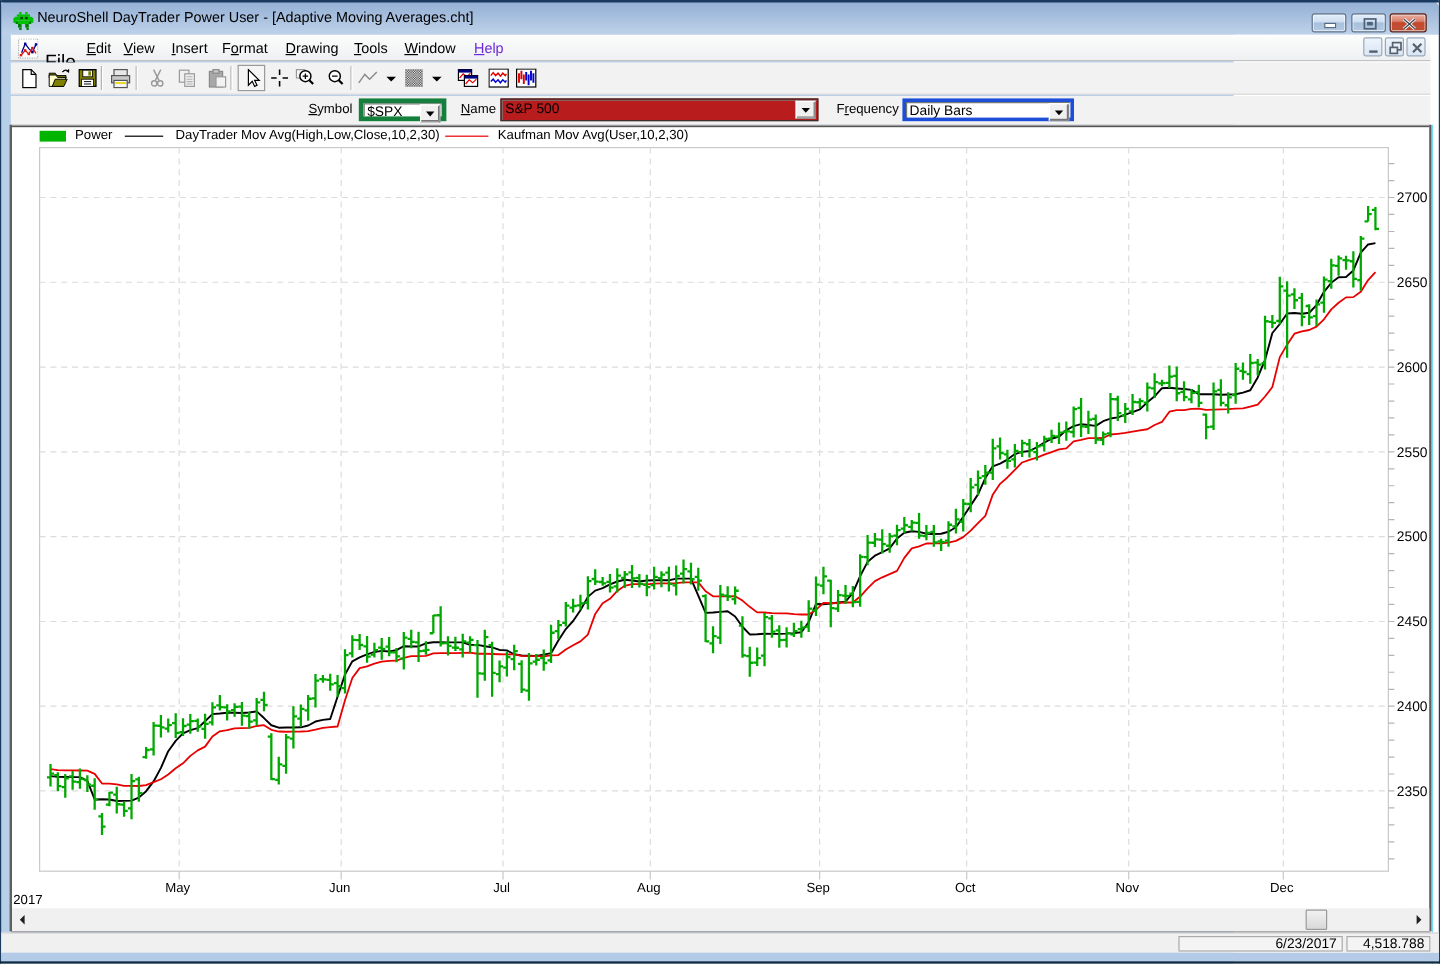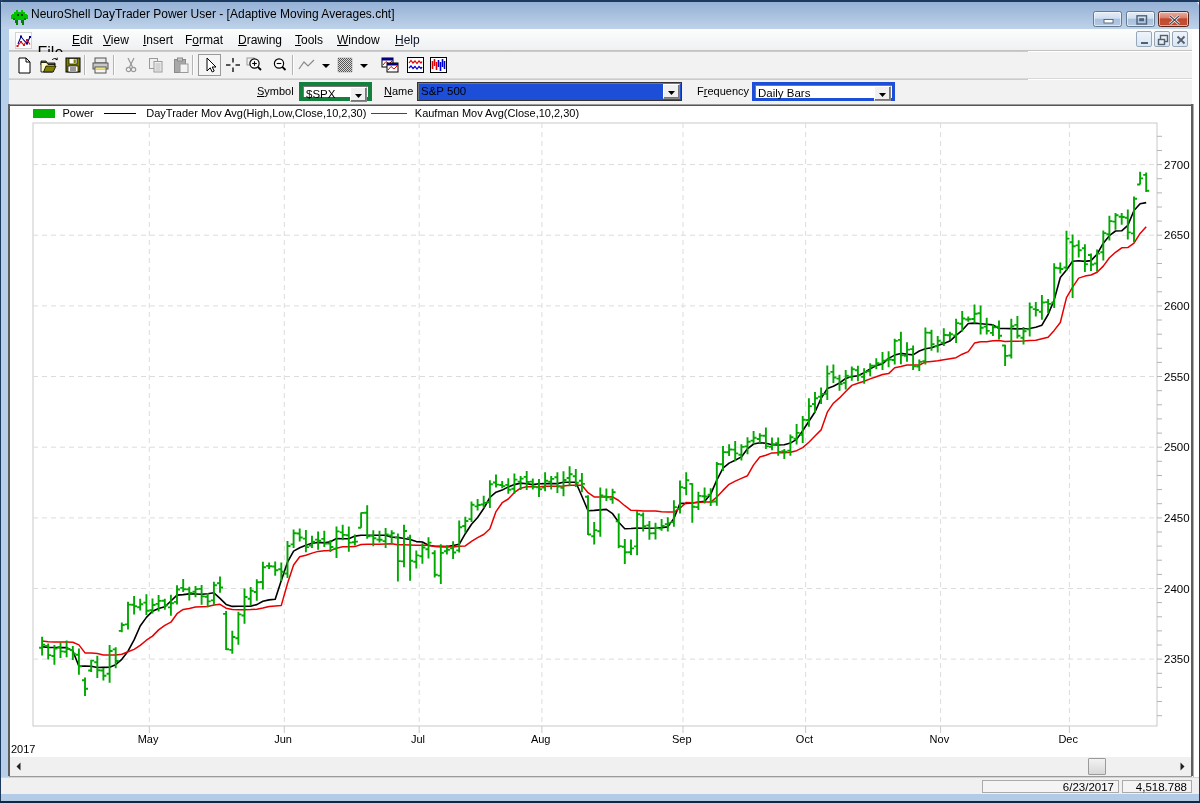--- a/index.html
+++ b/index.html
@@ -68,21 +68,21 @@
       </svg></div>
   <div id="menubar"></div>
   <div style="position:absolute;left:37.5px;top:44px;font-size:16px;color:#000"><span style="text-decoration:underline">F</span>ile</div>
     <div style="position:absolute;left:72px;top:33px;font-size:12px;color:#000"><span style="text-decoration:underline">E</span>dit</div>
     <div style="position:absolute;left:103px;top:33px;font-size:12px;color:#000"><span style="text-decoration:underline">V</span>iew</div>
     <div style="position:absolute;left:143px;top:33px;font-size:12px;color:#000"><span style="text-decoration:underline">I</span>nsert</div>
     <div style="position:absolute;left:185px;top:33px;font-size:12px;color:#000">F<span style="text-decoration:underline">o</span>rmat</div>
     <div style="position:absolute;left:238px;top:33px;font-size:12px;color:#000"><span style="text-decoration:underline">D</span>rawing</div>
     <div style="position:absolute;left:295px;top:33px;font-size:12px;color:#000"><span style="text-decoration:underline">T</span>ools</div>
     <div style="position:absolute;left:337px;top:33px;font-size:12px;color:#000"><span style="text-decoration:underline">W</span>indow</div>
-    <div style="position:absolute;left:395px;top:33px;font-size:12px;color:#0f172a"><span style="text-decoration:underline">H</span>elp</div>
+    <div style="position:absolute;left:395px;top:33px;font-size:12px;color:#6d28d9"><span style="text-decoration:underline">H</span>elp</div>
   <div style="position:absolute;left:1136px;top:31px;width:16px;height:16px;background:linear-gradient(#eef4fb,#d8e6f5);border:1px solid #98a7b8;border-radius:2px"><svg width="16" height="16" viewBox="0 0 16 16">
         <rect x="4" y="10" width="7" height="2" fill="#55606c"></rect>
       </svg></div>
     <div style="position:absolute;left:1154px;top:31px;width:16px;height:16px;background:linear-gradient(#eef4fb,#d8e6f5);border:1px solid #98a7b8;border-radius:2px"><svg width="16" height="16" viewBox="0 0 16 16">
         <rect x="5.5" y="3.5" width="7" height="6" fill="none" stroke="#55606c" stroke-width="1.4"></rect>
         <rect x="3.5" y="7.5" width="6" height="5" fill="#e6eef7" stroke="#55606c" stroke-width="1.4"></rect>
       </svg></div>
     <div style="position:absolute;left:1172px;top:31px;width:16px;height:16px;background:linear-gradient(#eef4fb,#d8e6f5);border:1px solid #98a7b8;border-radius:2px"><svg width="16" height="16" viewBox="0 0 16 16">
         <path d="M4.5 4.5 11.5 11.5M11.5 4.5 4.5 11.5" stroke="#55606c" stroke-width="1.8"></path>
       </svg></div>
@@ -318,21 +318,21 @@
     </svg>
   <div id="comborow"></div>
   <div style="position:absolute;left:257px;top:85px;font-size:11px;color:#000;white-space:nowrap"><u>S</u>ymbol</div>
     <div style="position:absolute;left:299px;top:82px;width:73px;height:19px;background:#fff;border:4px solid #15803d;box-shadow:inset 1px 1px 0 #777">
       <div style="position:absolute;left:3px;top:2px;font-size:11.5px;color:#000;white-space:nowrap">$SPX</div>
       <div style="position:absolute;right:1px;top:1px;width:17px;height:15px;background:#f0f0f0;border:1px solid #888;border-top-color:#fff;border-left-color:#fff;box-shadow:inset -1px -1px 0 #777"><svg width="15" height="13" viewBox="0 0 15 13">
           <path d="M4 5h7l-3.5 4z" fill="#000"></path>
         </svg></div>
     </div>
     <div style="position:absolute;left:384px;top:85px;font-size:11px;color:#000;white-space:nowrap"><u>N</u>ame</div>
-    <div style="position:absolute;left:417px;top:82px;width:265px;height:19px;background:#1d4ed8;border:1px solid #333;box-shadow:inset 1px 1px 0 #777">
+    <div style="position:absolute;left:417px;top:82px;width:265px;height:19px;background:#b91c1c;border:1px solid #333;box-shadow:inset 1px 1px 0 #777">
       <div style="position:absolute;left:3px;top:2px;font-size:11.5px;color:#000;white-space:nowrap">S&amp;P 500</div>
       <div style="position:absolute;right:1px;top:1px;width:17px;height:15px;background:#f0f0f0;border:1px solid #888;border-top-color:#fff;border-left-color:#fff;box-shadow:inset -1px -1px 0 #777"><svg width="15" height="13" viewBox="0 0 15 13">
           <path d="M4 5h7l-3.5 4z" fill="#000"></path>
         </svg></div>
     </div>
     <div style="position:absolute;left:697px;top:85px;font-size:11px;color:#000;white-space:nowrap">F<u>r</u>equency</div>
     <div style="position:absolute;left:752px;top:82px;width:143px;height:19px;background:#fff;border:3px solid #1d4ed8;box-shadow:inset 1px 1px 0 #777">
       <div style="position:absolute;left:3px;top:2px;font-size:11.5px;color:#000;white-space:nowrap">Daily Bars</div>
       <div style="position:absolute;right:1px;top:1px;width:17px;height:15px;background:#f0f0f0;border:1px solid #888;border-top-color:#fff;border-left-color:#fff;box-shadow:inset -1px -1px 0 #777"><svg width="15" height="13" viewBox="0 0 15 13">
           <path d="M4 5h7l-3.5 4z" fill="#000"></path>
@@ -346,21 +346,21 @@
   <div id="clientborderL"></div>
     <div id="clientborderR"></div>
     <div id="rightcyan"></div>
   <div id="bottomline"></div>
     <div id="edgebottom"></div>
   <div style="position:absolute;left:33px;top:108.5px;width:22px;height:9px;background:#00b400"></div>
     <div style="position:absolute;left:62.5px;top:107px;font-size:11px;color:#000">Power</div>
     <div style="position:absolute;left:104px;top:113px;width:32px;height:1.4px;background:#000"></div>
     <div style="position:absolute;left:146.3px;top:107px;font-size:11px;color:#000">DayTrader Mov Avg(High,Low,Close,10,2,30)</div>
     <div style="position:absolute;left:371.4px;top:113px;width:36px;height:1.4px;background:#e80000"></div>
-    <div style="position:absolute;left:414.8px;top:107px;font-size:11px;color:#000">Kaufman Mov Avg(Close,10,2,30)</div>
+    <div style="position:absolute;left:414.8px;top:107px;font-size:11px;color:#000">Kaufman Mov Avg(User,10,2,30)</div>
   <svg width="1181" height="652" viewBox="0 0 1181 652" style="position:absolute;left:10px;top:105px">
       <rect x="23" y="18" width="1124" height="603" fill="#ffffff" stroke="#c9c9c9" stroke-width="1"></rect>
       <line x1="23" y1="554.1" x2="1147" y2="554.1" stroke="#dcdcdc" stroke-width="1" stroke-dasharray="5,4"></line>
       <line x1="23" y1="483.5" x2="1147" y2="483.5" stroke="#dcdcdc" stroke-width="1" stroke-dasharray="5,4"></line>
       <line x1="23" y1="412.9" x2="1147" y2="412.9" stroke="#dcdcdc" stroke-width="1" stroke-dasharray="5,4"></line>
       <line x1="23" y1="342.2" x2="1147" y2="342.2" stroke="#dcdcdc" stroke-width="1" stroke-dasharray="5,4"></line>
       <line x1="23" y1="271.5" x2="1147" y2="271.5" stroke="#dcdcdc" stroke-width="1" stroke-dasharray="5,4"></line>
       <line x1="23" y1="200.9" x2="1147" y2="200.9" stroke="#dcdcdc" stroke-width="1" stroke-dasharray="5,4"></line>
       <line x1="23" y1="130.2" x2="1147" y2="130.2" stroke="#dcdcdc" stroke-width="1" stroke-dasharray="5,4"></line>
       <line x1="23" y1="59.6" x2="1147" y2="59.6" stroke="#dcdcdc" stroke-width="1" stroke-dasharray="5,4"></line>

